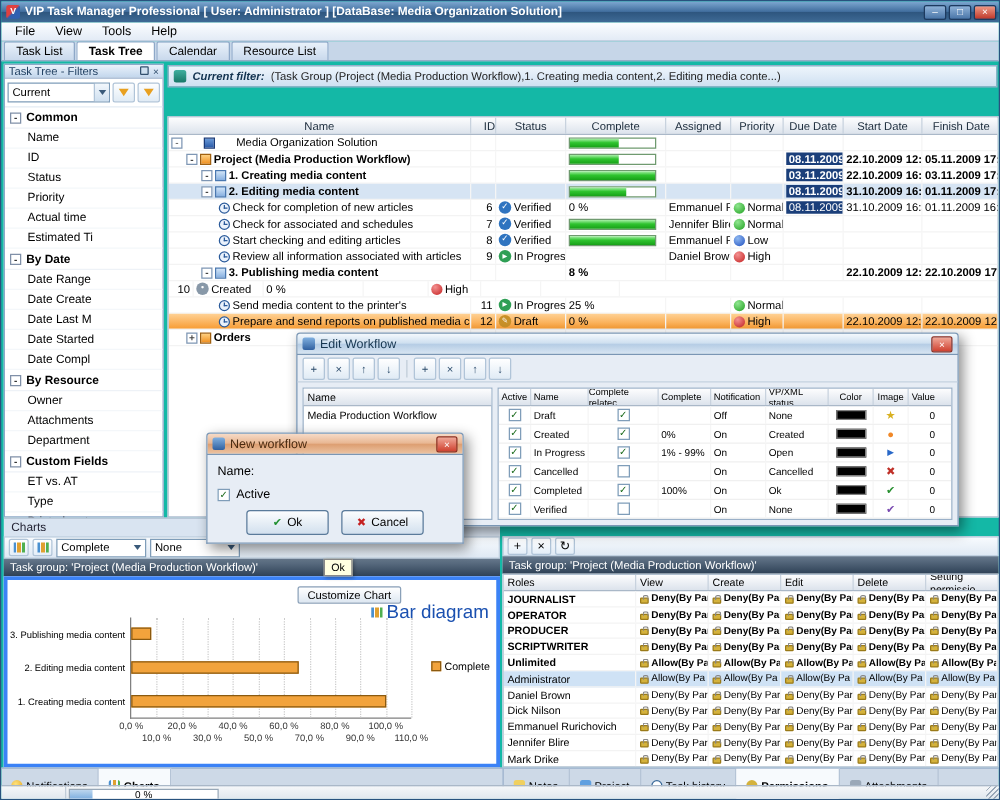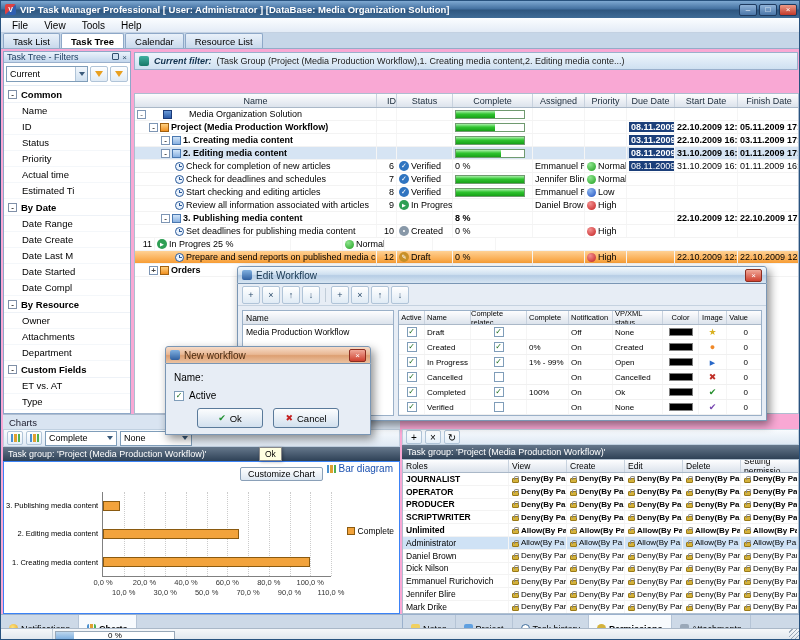--- a/index.html
+++ b/index.html
@@ -1,17 +1,17 @@
 <!DOCTYPE html>
 <html><head>
 <meta charset="utf-8">
 <style>
 *{margin:0;padding:0;box-sizing:border-box;}
 body{font-family:"Liberation Sans",sans-serif;background:#6b7b8c;}
-.app{position:relative;width:800px;height:640px;background:#f9a8d4;border:1px solid #28527e;overflow:hidden;font-size:10px;color:#000;}
+.app{position:relative;width:800px;height:640px;background:#14b8a6;border:1px solid #28527e;overflow:hidden;font-size:10px;color:#000;}
 
 
 .titlebar{position:absolute;left:0;top:0;width:800px;height:17px;background:linear-gradient(#7fa9d2,#426f9f 48%,#2e567f 52%,#3f6b96);color:#fff;display:flex;align-items:center;gap:4px;padding:0 4px;font-size:9.5px;font-weight:bold;}
 .appico{width:11px;height:11px;border-radius:2px;background:linear-gradient(135deg,#e04040 45%,#3060b0 55%);color:#fff;font-size:7px;line-height:11px;text-align:center;font-weight:bold;}
 .win-btns{margin-left:auto;display:flex;gap:2px;}
 .win-btn{width:18px;height:12px;border:1px solid #1d3a5f;border-radius:2px;background:linear-gradient(#8fb2d8,#4a76a8);color:#fff;font-size:8px;line-height:10px;text-align:center;font-weight:normal;}
 .win-btn.close{background:linear-gradient(#ee9a86,#c0392b);}
 .menubar{position:absolute;left:0;top:17px;width:800px;height:15px;background:linear-gradient(#fbfdff,#e3ebf6);border-bottom:1px solid #c3d1e2;display:flex;align-items:center;padding-left:3px;}
 .menu-item{padding:1px 8px;}
 .tabsrow{position:absolute;left:0;top:32px;width:800px;height:16px;background:#c6d6e8;display:flex;align-items:flex-end;padding-left:2px;border-bottom:1px solid #93acc8;}
@@ -70,24 +70,24 @@
 .due-hl{background:#1b3f7a;color:#fff;padding:0 2px;}
 
 
 .charts-dock{position:absolute;left:2px;top:413px;width:397px;height:200px;display:flex;flex-direction:column;background:#d9e4f1;}
 .dock-caption{height:15px;display:flex;align-items:center;padding:0 6px;font-size:9.5px;color:#223;border-top:1px solid #aebdd0;}
 .chart-toolbar{height:18px;display:flex;gap:3px;align-items:center;padding:1px 3px;background:linear-gradient(#f8fbfe,#dfe9f4);border:1px solid #c0d0e0;}
 .mini-ico{width:16px;height:14px;border:1px solid #b0c4d8;border-radius:2px;background:linear-gradient(#ffffff,#e4eef8);display:flex;align-items:center;justify-content:center;}
 .mini-bars{width:9px;height:8px;background:linear-gradient(90deg,#4a90d0 0 2px,transparent 2px 3px,#e0a030 3px 6px,transparent 6px 7px,#50b050 7px 9px);}
 .combo-sm{width:72px;height:15px;border:1px solid #7f9db9;background:#fff;display:flex;align-items:center;padding-left:3px;font-size:9px;}
 .pane-header{height:14px;background:linear-gradient(#66788c,#2e4156);color:#fff;font-size:9px;display:flex;align-items:center;padding:0 5px;white-space:nowrap;overflow:hidden;}
-.chart-body{flex:1;position:relative;background:#fff;border:1px solid #3b82f6;overflow:hidden;padding-left:32px;}
+.chart-body{flex:1;position:relative;background:#fff;border:3px solid #3b82f6;overflow:hidden;padding-left:32px;}
 .btn{border:1px solid #8aa0b8;border-radius:2px;background:linear-gradient(#ffffff,#dde7f1);font-size:9px;padding:1px 7px;}
 .customize-btn{position:absolute;top:5px;right:76px;}
-.bardiag-link{position:absolute;top:1px;right:6px;color:#1a50b0;font-size:10px;display:flex;align-items:center;gap:3px;}
+.bardiag-link{position:absolute;top:17px;right:6px;color:#1a50b0;font-size:15px;display:flex;align-items:center;gap:3px;}
 .chart-plot-area{position:absolute;left:2px;right:4px;top:30px;bottom:36px;display:flex;}
 .cat-labels{width:96px;flex:none;display:flex;flex-direction:column;justify-content:space-around;}
 .cat-label{height:22px;line-height:22px;font-size:7.5px;text-align:right;padding-right:4px;white-space:nowrap;overflow:hidden;}
 .plot-wrap{flex:1;position:relative;border-left:1px solid #808080;border-bottom:1px solid #808080;margin-right:64px;}
 .plot{position:absolute;left:0;right:0;top:0;bottom:0;display:flex;flex-direction:column;justify-content:space-around;}
 .gridline{position:absolute;top:0;bottom:0;border-left:1px dotted #cccccc;}
 .bar-row{height:22px;display:flex;align-items:center;z-index:1;}
 .hbar{height:10px;border:1px solid #8a5a10;}
 .ticks{position:absolute;left:0;right:0;height:9px;}
 .ticks-top{top:calc(100% + 2px);}
@@ -430,21 +430,21 @@
           <span class="gcell c-due">
             <span class="due-hl">08.11.2009</span>
           </span>
           <span class="gcell c-start">31.10.2009 16:31</span>
           <span class="gcell c-finish">01.11.2009 16:</span>
         </div>
         <div class="grow">
           <span class="gcell c-name" style="padding-left: 38px;">
             <span class="ic"></span>
             <span class="ic ic-task"></span>
-            <span>Check for deadlines and schedules</span>
+            <span>Check for associated and schedules</span>
           </span>
           <span class="gcell c-id">7</span>
           <span class="gcell c-status">
             <span class="st ic-verified"></span>
             <span>Verified</span>
           </span>
           <span class="gcell c-complete">
             <span class="pbar">
               <i style="width: 100%;"></i>
             </span>
@@ -535,25 +535,20 @@
             <span class="pr"></span>
             <span></span>
           </span>
           <span class="gcell c-due">
             <span></span>
           </span>
           <span class="gcell c-start">22.10.2009 12:00</span>
           <span class="gcell c-finish">22.10.2009 17:</span>
         </div>
         <div class="grow">
-          <span class="gcell c-name" style="padding-left: 38px;">
-            <span class="ic"></span>
-            <span class="ic ic-task"></span>
-            <span>Set deadlines for publishing media content</span>
-          </span>
           <span class="gcell c-id">10</span>
           <span class="gcell c-status">
             <span class="st ic-created"></span>
             <span>Created</span>
           </span>
           <span class="gcell c-complete">
 
             <span>0 %</span>
           </span>
           <span class="gcell c-assigned"></span>
@@ -561,20 +556,25 @@
             <span class="pr ic-high"></span>
             <span>High</span>
           </span>
           <span class="gcell c-due">
             <span></span>
           </span>
           <span class="gcell c-start"></span>
           <span class="gcell c-finish"></span>
         </div>
         <div class="grow">
+          <span class="gcell c-name" style="padding-left: 38px;">
+            <span class="ic"></span>
+            <span class="ic ic-task"></span>
+            <span>Send media content to the printer's</span>
+          </span>
           <span class="gcell c-id">11</span>
           <span class="gcell c-status">
             <span class="st ic-inprogress"></span>
             <span>In Progress</span>
           </span>
           <span class="gcell c-complete">
 
             <span>25 %</span>
           </span>
           <span class="gcell c-assigned"></span>

